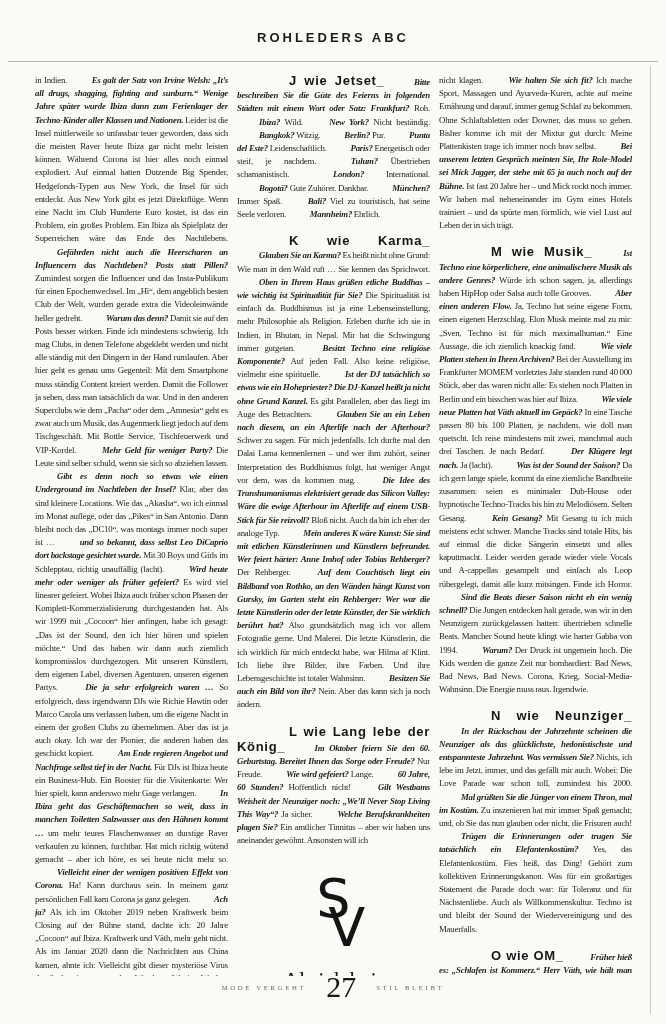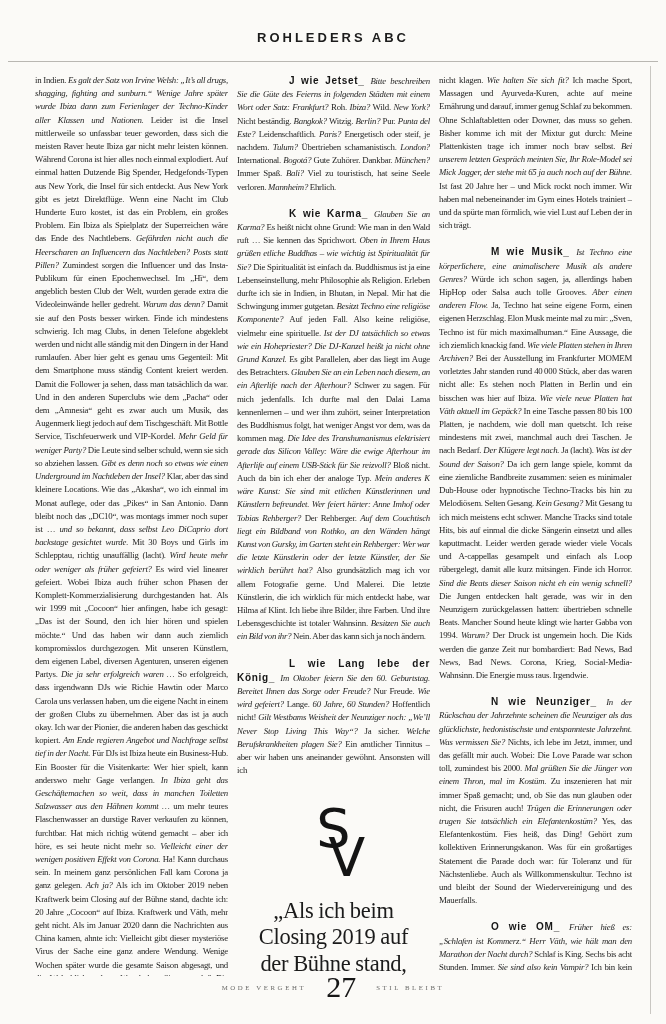--- a/index.html
+++ b/index.html
@@ -42,25 +42,25 @@
     letter-spacing:-0.22px;
     word-spacing:-0.4px;
     -webkit-hyphens:auto;hyphens:auto;
   }
   .para{margin:0;}
   .para.gap{margin-top:13px;}
   .para.indent{text-indent:52px;}
   .seg-h{
     font-family:"Liberation Sans", sans-serif;
     font-weight:700;font-style:normal;
-    font-size:10px;letter-spacing:0.7px;
+    font-size:13px;letter-spacing:0.7px;
     color:#161616;
     margin-top:20px;
   }
-  .seg-q{font-weight:400;font-style:italic;}
+  .seg-q{font-weight:700;font-style:italic;margin-left:22px;}
   .seg-i{}
   .monogram{
     text-align:center;
     margin-top:30px;margin-bottom:6px;
     color:#141414;
   }
   .monogram .mg{
     display:inline-block;position:relative;
     font-family:"DejaVu Sans", sans-serif;
     font-weight:400;line-height:0.82;

